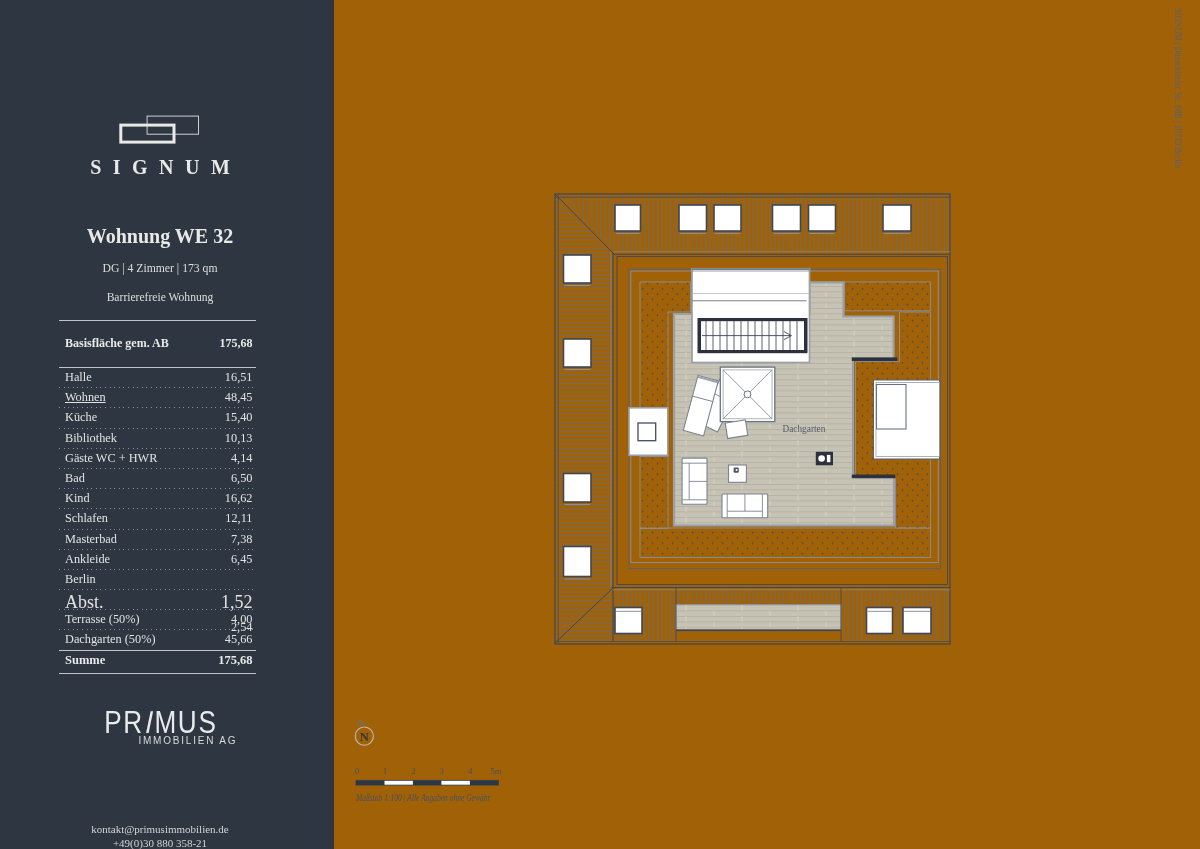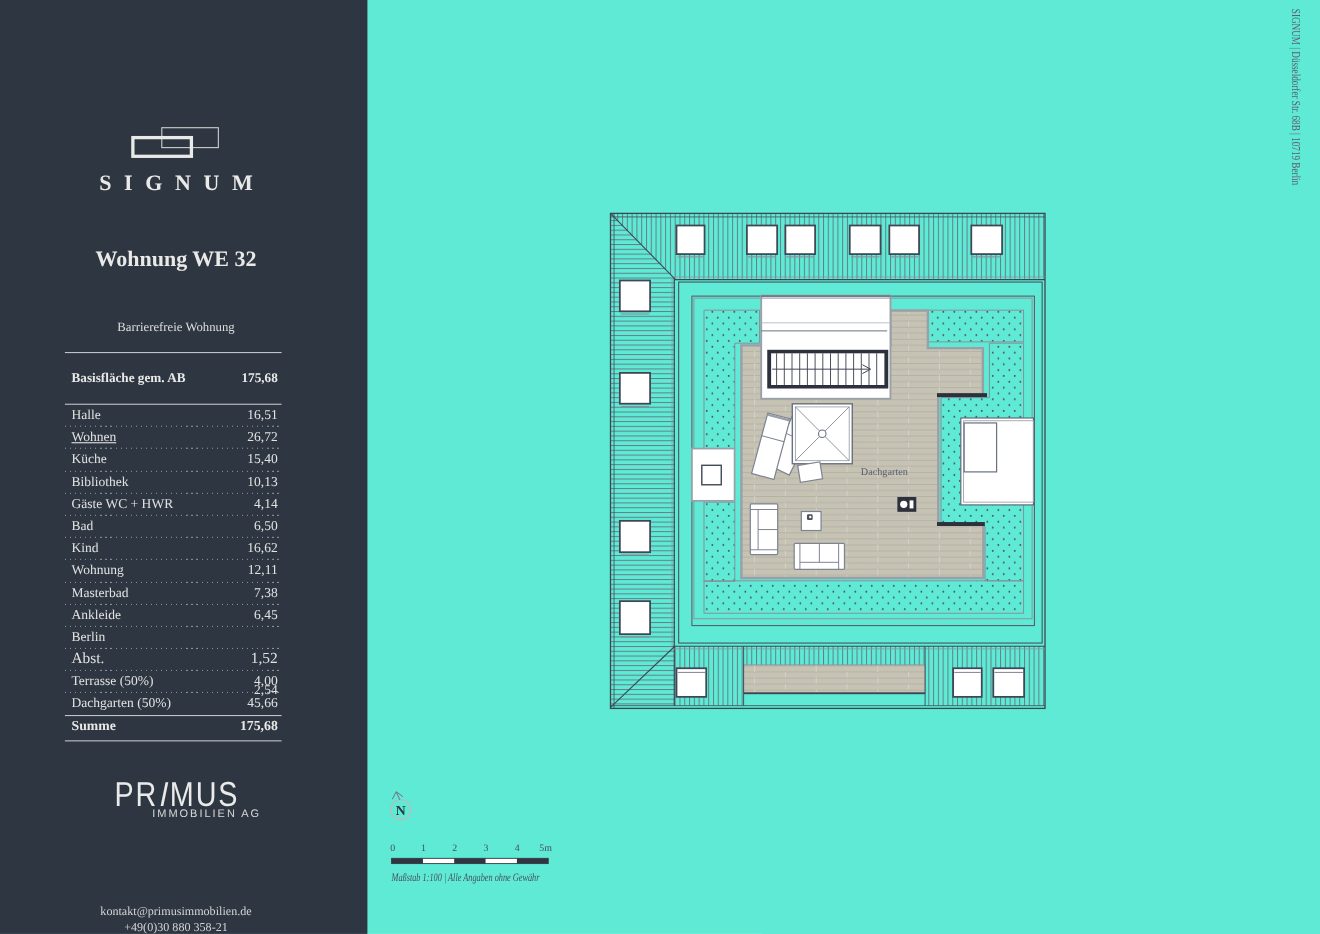--- a/index.html
+++ b/index.html
@@ -1,54 +1,55 @@
 <!DOCTYPE html>
 <html><head>
 <meta charset="utf-8">
 <style>
   html,body{margin:0;padding:0;background:#fff;}
-  #page{position:relative;width:1200px;height:849px;overflow:hidden;background:#5eead4;
+  #page{position:relative;width:1200px;height:849px;overflow:hidden;background:#a16207;
         font-family:"Liberation Serif",serif;}
   #sidebar{position:absolute;left:0;top:0;width:334px;height:849px;background:#2e3642;color:#e9e9e7;}
   .ctr{position:absolute;left:0;width:320px;text-align:center;}
 </style>
 </head>
 <body>
 <div id="page">
 
   <div id="sidebar">
 
     <svg width="334" height="200" style="position:absolute;left:0;top:0">
       <rect x="147.1" y="116.1" width="51.4" height="18.1" fill="none" stroke="#cfd0ce" stroke-width="1"></rect>
       <rect x="120.8" y="125.1" width="53.2" height="17" fill="none" stroke="#e9e9e7" stroke-width="3"></rect>
     </svg>
 
     <div class="ctr" style="top:156px;font-weight:bold;font-size:20px;letter-spacing:11.5px;text-indent:11.5px;">SIGNUM</div>
 
     <div class="ctr" style="top:225px;font-weight:bold;font-size:20px;">Wohnung WE 32</div>
 
+    <div class="ctr" style="top:262px;font-size:11.7px;color:#dedfdd;">DG | 4 Zimmer | 173 qm</div>
 
     <div class="ctr" style="top:291px;font-size:11.6px;color:#dedfdd;">Barrierefreie Wohnung</div>
 
     <div style="position:absolute;left:59px;top:320px;width:196.5px;height:1.1px;background:#c0c3c7;"></div>
 
     <div id="tbl" style="position:absolute;left:59px;top:330px;width:196.5px;">
         <div style="position:relative;height:38px;font-weight:bold;font-size:12px;">
           <span style="position:absolute;left:6px;top:5.5px;">Basisfläche gem. AB</span>
           <span style="position:absolute;right:3px;top:5.5px;">175,68</span>
           <div style="position:absolute;left:0;bottom:0;width:100%;height:1.1px;background:#c0c3c7;"></div>
         </div>
         <div style="position:relative;height:20.2px;font-size:12.3px;color:#e2e3e1;">
           <span style="position:absolute;left:6px;top:2px;">Halle</span>
           <span style="position:absolute;right:3px;top:2px;">16,51</span>
           <div style="position:absolute;left:0;bottom:0;width:100%;height:1px;background:repeating-linear-gradient(90deg,#8b919c 0,#8b919c 1.1px,transparent 1.1px,transparent 4.6px);"></div>
         </div>
         <div style="position:relative;height:20.2px;font-size:12.3px;color:#e2e3e1;">
           <span style="position:absolute;left:6px;top:2px;text-decoration:underline;">Wohnen</span>
-          <span style="position:absolute;right:3px;top:2px;">26,72</span>
+          <span style="position:absolute;right:3px;top:2px;">48,45</span>
           <div style="position:absolute;left:0;bottom:0;width:100%;height:1px;background:repeating-linear-gradient(90deg,#8b919c 0,#8b919c 1.1px,transparent 1.1px,transparent 4.6px);"></div>
         </div>
         <div style="position:relative;height:20.2px;font-size:12.3px;color:#e2e3e1;">
           <span style="position:absolute;left:6px;top:2px;">Küche</span>
           <span style="position:absolute;right:3px;top:2px;">15,40</span>
           <div style="position:absolute;left:0;bottom:0;width:100%;height:1px;background:repeating-linear-gradient(90deg,#8b919c 0,#8b919c 1.1px,transparent 1.1px,transparent 4.6px);"></div>
         </div>
         <div style="position:relative;height:20.2px;font-size:12.3px;color:#e2e3e1;">
           <span style="position:absolute;left:6px;top:2px;">Bibliothek</span>
           <span style="position:absolute;right:3px;top:2px;">10,13</span>
@@ -63,40 +64,40 @@
           <span style="position:absolute;left:6px;top:2px;">Bad</span>
           <span style="position:absolute;right:3px;top:2px;">6,50</span>
           <div style="position:absolute;left:0;bottom:0;width:100%;height:1px;background:repeating-linear-gradient(90deg,#8b919c 0,#8b919c 1.1px,transparent 1.1px,transparent 4.6px);"></div>
         </div>
         <div style="position:relative;height:20.2px;font-size:12.3px;color:#e2e3e1;">
           <span style="position:absolute;left:6px;top:2px;">Kind</span>
           <span style="position:absolute;right:3px;top:2px;">16,62</span>
           <div style="position:absolute;left:0;bottom:0;width:100%;height:1px;background:repeating-linear-gradient(90deg,#8b919c 0,#8b919c 1.1px,transparent 1.1px,transparent 4.6px);"></div>
         </div>
         <div style="position:relative;height:20.2px;font-size:12.3px;color:#e2e3e1;">
-          <span style="position:absolute;left:6px;top:2px;">Wohnung</span>
+          <span style="position:absolute;left:6px;top:2px;">Schlafen</span>
           <span style="position:absolute;right:3px;top:2px;">12,11</span>
           <div style="position:absolute;left:0;bottom:0;width:100%;height:1px;background:repeating-linear-gradient(90deg,#8b919c 0,#8b919c 1.1px,transparent 1.1px,transparent 4.6px);"></div>
         </div>
         <div style="position:relative;height:20.2px;font-size:12.3px;color:#e2e3e1;">
           <span style="position:absolute;left:6px;top:2px;">Masterbad</span>
           <span style="position:absolute;right:3px;top:2px;">7,38</span>
           <div style="position:absolute;left:0;bottom:0;width:100%;height:1px;background:repeating-linear-gradient(90deg,#8b919c 0,#8b919c 1.1px,transparent 1.1px,transparent 4.6px);"></div>
         </div>
         <div style="position:relative;height:20.2px;font-size:12.3px;color:#e2e3e1;">
           <span style="position:absolute;left:6px;top:2px;">Ankleide</span>
           <span style="position:absolute;right:3px;top:2px;">6,45</span>
           <div style="position:absolute;left:0;bottom:0;width:100%;height:1px;background:repeating-linear-gradient(90deg,#8b919c 0,#8b919c 1.1px,transparent 1.1px,transparent 4.6px);"></div>
         </div>
         <div style="position:relative;height:20.2px;font-size:12.3px;color:#e2e3e1;">
           <span style="position:absolute;left:6px;top:2px;">Berlin</span>
           <span style="position:absolute;right:3px;top:2px;margin-top:48px;">2,54</span>
           <div style="position:absolute;left:0;bottom:0;width:100%;height:1px;background:repeating-linear-gradient(90deg,#8b919c 0,#8b919c 1.1px,transparent 1.1px,transparent 4.6px);"></div>
         </div>
-        <div style="position:relative;height:20.2px;font-size:14px;color:#e2e3e1;text-decoration:underline;">
+        <div style="position:relative;height:20.2px;font-size:18px;color:#e2e3e1;text-decoration:underline;">
           <span style="position:absolute;left:6px;top:2px;">Abst.</span>
           <span style="position:absolute;right:3px;top:2px;text-align:center;">1,52</span>
           <div style="position:absolute;left:0;bottom:0;width:100%;height:1px;background:repeating-linear-gradient(90deg,#8b919c 0,#8b919c 1.1px,transparent 1.1px,transparent 4.6px);"></div>
         </div>
         <div style="position:relative;height:20.2px;font-size:12.3px;color:#e2e3e1;">
           <span style="position:absolute;left:6px;top:2px;">Terrasse (50%)</span>
           <span style="position:absolute;right:3px;top:2px;">4,00</span>
           <div style="position:absolute;left:0;bottom:0;width:100%;height:1px;background:repeating-linear-gradient(90deg,#8b919c 0,#8b919c 1.1px,transparent 1.1px,transparent 4.6px);"></div>
         </div>
         <div style="position:relative;height:20.2px;font-size:12.3px;color:#e2e3e1;">

